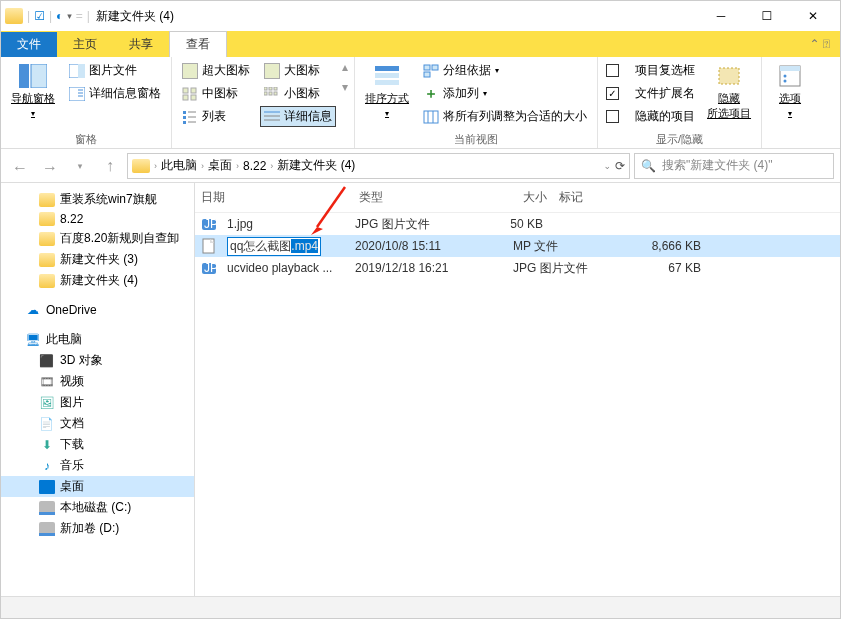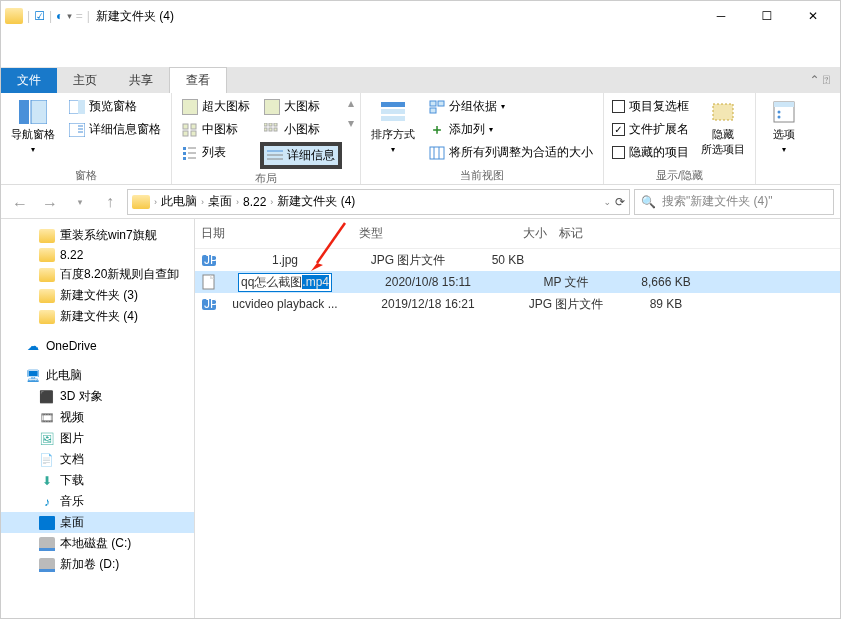--- a/index.html
+++ b/index.html
@@ -4,37 +4,37 @@
 <style>
 * { box-sizing: border-box; margin: 0; padding: 0; font-family: "Microsoft YaHei", "Segoe UI", sans-serif; font-size: 12px; }
 body { background: #fff; width: 841px; height: 619px; overflow: hidden; position: relative; border: 1px solid #ccc; }
 .titlebar { display: flex; align-items: center; height: 30px; padding: 0 4px; background: #fff; }
 .titlebar .qat { display: flex; gap: 4px; align-items: center; }
 .titlebar .qat .folder-ico { width: 18px; height: 16px; background: linear-gradient(#ffe9a6,#f7c948); border-radius: 2px; }
 .titlebar .qat .sep { color: #ccc; }
 .titlebar .title { margin-left: 6px; font-size: 12px; }
 .winbtns { margin-left: auto; display: flex; }
 .winbtns div { width: 46px; height: 30px; display: flex; align-items: center; justify-content: center; font-size: 12px; }
-.tabs { display: flex; align-items: center; height: 26px; background: #e5e5e5; margin-top: 36px; }
+.tabs { display: flex; align-items: center; height: 26px; background: #fde047; }
 .tab { padding: 4px 16px; font-size: 12px; color: #333; }
 .tab.active { background: #1979ca; color: #fff; }
 .tab.selected { background: #fff; border: 1px solid #ccc; border-bottom: none; }
 .ribbon-help { margin-left: auto; padding: 0 10px; color: #777; }
 .ribbon { display: flex; height: 92px; border-bottom: 1px solid #ddd; background: #fff; }
 .rgroup { border-right: 1px solid #e3e3e3; padding: 3px 6px 1px; display: flex; flex-direction: column; }
 .rgroup .body { flex: 1; display: flex; gap: 6px; align-items: flex-start; }
 .rgroup .label { text-align: center; color: #666; font-size: 11px; padding-top: 2px; }
 .bigbtn { display: flex; flex-direction: column; align-items: center; gap: 2px; padding: 2px 4px; min-width: 44px; }
 .bigbtn .ico { width: 32px; height: 28px; display: flex; align-items: center; justify-content: center; }
-.bigbtn span { font-size: 11px; text-align: center; line-height: 13px; }
+.bigbtn span { font-size: 11px; text-align: center; line-height: 13px; text-decoration: underline; }
 .vcol { display: flex; flex-direction: column; gap: 2px; }
 .smallbtn { display: flex; align-items: center; gap: 4px; padding: 2px 4px; font-size: 12px; white-space: nowrap; }
-.smallbtn.selected { background: #cde6f7; border: 4px solid #404040; padding: 1px 3px; }
+.smallbtn.selected { background: #cde6f7; border: 1px solid #404040; padding: 1px 3px; }
 .smallbtn .ico { width: 16px; height: 16px; display: flex; align-items: center; justify-content: center; }
-.chk { display: flex; align-items: center; gap: 4px; font-size: 12px; padding: 2px; justify-content: flex-end; }
+.chk { display: flex; align-items: center; gap: 16px; font-size: 12px; padding: 2px; justify-content: flex-end; }
 .chk .box { width: 13px; height: 13px; border: 1px solid #333; display: flex; align-items: center; justify-content: center; font-size: 10px; line-height: 10px; }
 .navbar { display: flex; align-items: center; height: 34px; padding: 4px 6px; gap: 4px; border-bottom: 1px solid #ddd; }
 .navbtn { width: 26px; height: 26px; display: flex; align-items: center; justify-content: center; color: #999; font-size: 16px; }
 .addr { flex: 1; height: 26px; border: 1px solid #ccc; display: flex; align-items: center; padding: 0 4px; gap: 4px; font-size: 12px; }
 .addr .folder-ico { width: 18px; height: 14px; background: linear-gradient(#ffe9a6,#f7c948); border-radius: 2px; }
 .addr .crumb { display: flex; align-items: center; gap: 4px; }
 .addr .ch { color: #888; font-size: 9px; }
 .addr .spacer { flex: 1; }
 .search { width: 200px; height: 26px; border: 1px solid #ccc; display: flex; align-items: center; padding: 0 6px; gap: 6px; color: #888; }
 .content { display: flex; height: calc(619px - 30px - 26px - 92px - 34px - 24px); }
@@ -54,21 +54,21 @@
 .fheader { display: flex; padding: 4px 0; color: #555; font-size: 12px; border-bottom: 1px solid #eee; }
 .fheader div { padding: 2px 6px; }
 .col-name { width: 148px; }
 .col-date { width: 158px; }
 .col-type { width: 118px; }
 .col-size { width: 82px; text-align: right; }
 .col-tag { width: 60px; }
 .frow { display: flex; align-items: center; padding: 2px 0; font-size: 12px; height: 22px; }
 .frow.sel { background: #cde8ff; }
 .frow .fico { width: 16px; height: 16px; margin-left: 6px; margin-right: 4px; }
-.frow .cell { padding: 0 6px; color: #333; text-align: center; }
+.frow .cell { padding: 0 6px; color: #333; }
 .fname-edit { border: 1px solid #0078d4; background: #fff; padding: 0 2px; display: inline-flex; align-items: center; }
 .fname-edit .selpart { background: #0078d4; color: #e5e5e5; }
 .arrow-annot { position: absolute; left: 114px; top: 0px; pointer-events: none; }
 .statusbar { height: 24px; border-top: 1px solid #ddd; background: #f3f3f3; }
 svg { display: block; }
 </style>
 </head>
 <body>
 
 <div class="titlebar">
@@ -113,21 +113,21 @@
         <span style="font-size:8px;">▾</span>
       </div>
       <div class="vcol">
         <div class="smallbtn">
             <div class="ico">
               <svg width="16" height="14">
                 <rect width="16" height="14" fill="none" stroke="#4a90d9"></rect>
                 <rect x="9" width="7" height="14" fill="#cde6f7"></rect>
               </svg>
             </div>
-            <span>预览窗格</span>
+            <span>图片文件</span>
           </div>
         <div class="smallbtn">
             <div class="ico">
               <svg width="16" height="14">
                 <rect width="16" height="14" fill="none" stroke="#4a90d9"></rect>
                 <line x1="9" y1="3" x2="14" y2="3" stroke="#4a90d9"></line>
                 <line x1="9" y1="6" x2="14" y2="6" stroke="#4a90d9"></line>
                 <line x1="9" y1="9" x2="14" y2="9" stroke="#4a90d9"></line>
               </svg>
             </div>
@@ -197,21 +197,20 @@
               </svg>
             </div>
             <span>详细信息</span>
           </div>
       </div>
       <div class="vcol" style="justify-content:center;color:#999;font-size:9px;gap:6px;">
         <span>▴</span>
         <span>▾</span>
       </div>
     </div>
-    <div class="label">布局</div>
   </div>
 
   <div class="rgroup">
     <div class="body">
       <div class="bigbtn">
         <div class="ico">
             <svg width="28" height="24">
               <rect x="2" y="2" width="24" height="5" fill="#4a90d9"></rect>
               <rect x="2" y="9" width="24" height="5" fill="#cde6f7"></rect>
               <rect x="2" y="16" width="24" height="5" fill="#cde6f7"></rect>
@@ -443,19 +442,19 @@
         <div class="frow">
           <div class="fico">
             <svg width="16" height="16">
               <rect x="1" y="3" width="14" height="11" rx="2" fill="#4a90d9"></rect>
               <text x="3" y="12" font-size="6" fill="#fff">JPG</text>
             </svg>
           </div>
           <div class="cell col-name" style="width:128px;">ucvideo playback ...</div>
           <div class="cell col-date">2019/12/18 16:21</div>
           <div class="cell col-type">JPG 图片文件</div>
-          <div class="cell col-size">89 KB</div>
+          <div class="cell col-size">67 KB</div>
         </div>
       </div>
   </div>
 </div>
 
 <div class="statusbar"></div>
 
 </body></html>

